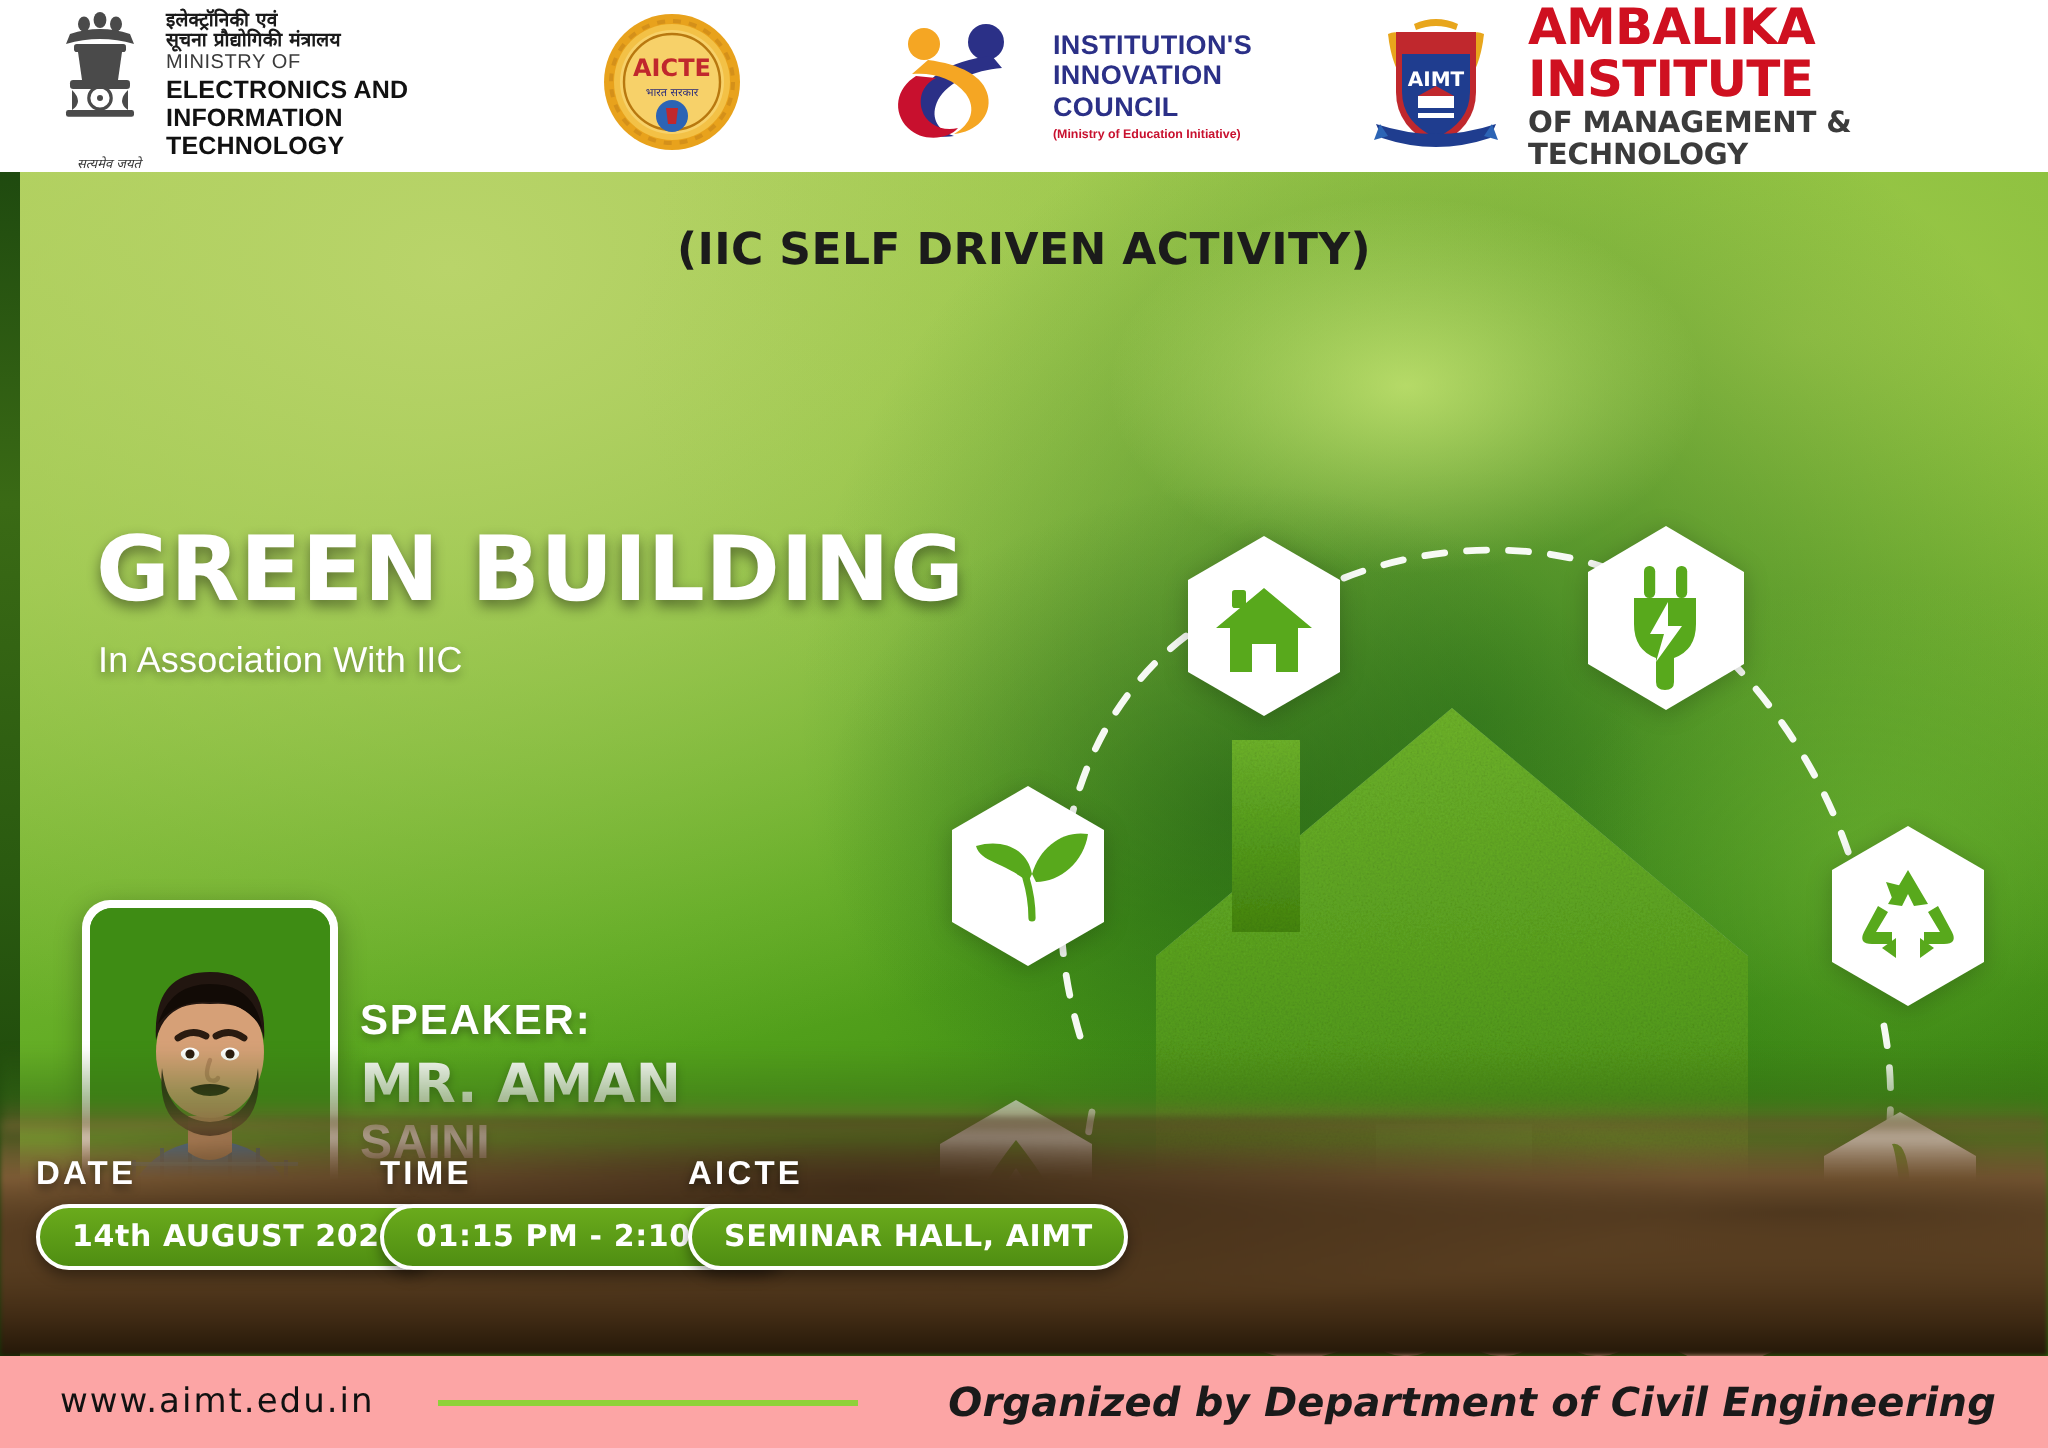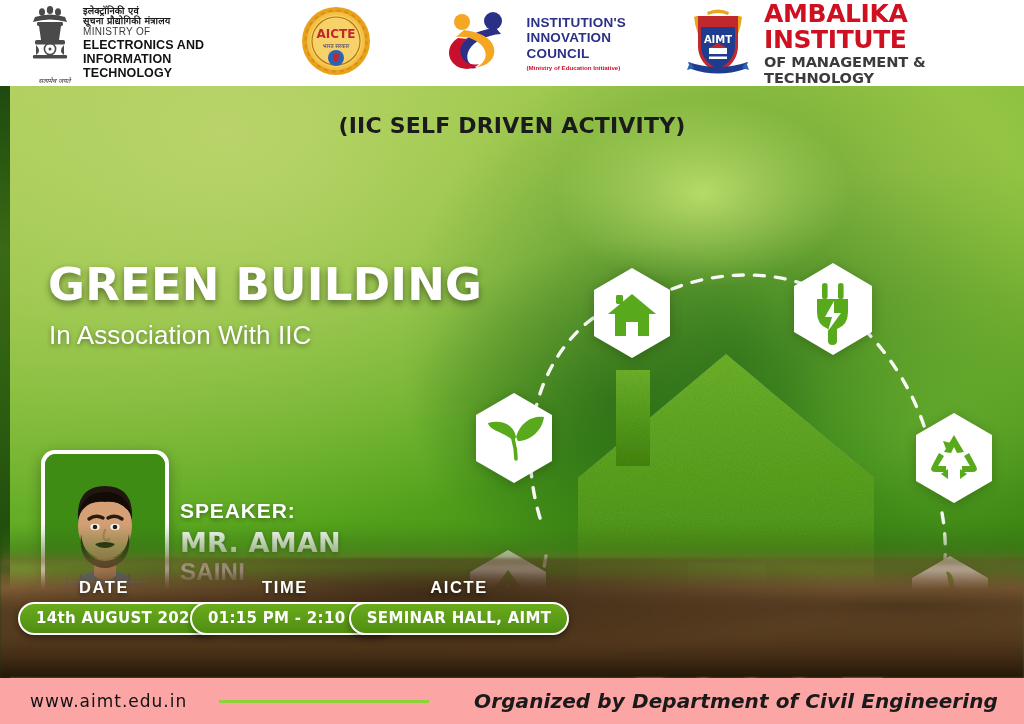--- a/index.html
+++ b/index.html
@@ -99,21 +99,21 @@
     font-family:"DejaVu Sans", sans-serif;
   }
   .title {
     position:absolute; left:48px; top:172px;
     font-size:45px; font-weight:bold; color:#ffffff; letter-spacing:.2px;
     text-shadow:0 3px 7px rgba(0,0,0,.45);
     font-family:"DejaVu Sans", sans-serif;
   }
   .subtitle {
     position:absolute; left:49px; top:234px;
-    font-size:26px; color:#ffffff; letter-spacing:.1px;
+    font-size:18px; color:#ffffff; letter-spacing:.1px;
     text-shadow:0 2px 5px rgba(0,0,0,.4);
   }
 
   
   .photo-frame {
     position:absolute; left:41px; top:364px; width:128px; height:168px;
     border-radius:14px; background:#ffffff; padding:4px;
     box-shadow:0 4px 14px rgba(0,0,0,.3);
   }
   .photo { width:100%; height:100%; border-radius:11px; overflow:hidden; position:relative;
@@ -130,21 +130,21 @@
     font-family:"DejaVu Sans", sans-serif;
   }
   .speaker-name2 {
     position:absolute; left:180px; top:472px;
     font-size:24px; font-weight:bold; color:#ffffff; letter-spacing:.2px;
     text-shadow:0 2px 5px rgba(0,0,0,.35);
   }
 
   
   .info { position:absolute; bottom:26px; left:0; width:1024px; height:74px; }
-  .info-col { position:absolute; text-align:center; }
+  .info-col { position:absolute; text-align:left; }
   .info-head {
     font-size:16.5px; font-weight:bold; color:#ffffff; letter-spacing:1.6px;
     text-shadow:0 2px 4px rgba(0,0,0,.5); margin-bottom:5px;
   }
   .pill {
     display:inline-block; background:linear-gradient(180deg,#6aab1c 0%,#4f8e12 100%);
     border:2px solid #ffffff; border-radius:22px; color:#ffffff;
     font-size:15px; font-weight:bold; padding:5px 16px 6px; letter-spacing:.3px;
     box-shadow:0 3px 7px rgba(0,0,0,.4);
     font-family:"DejaVu Sans", sans-serif; white-space:nowrap;

